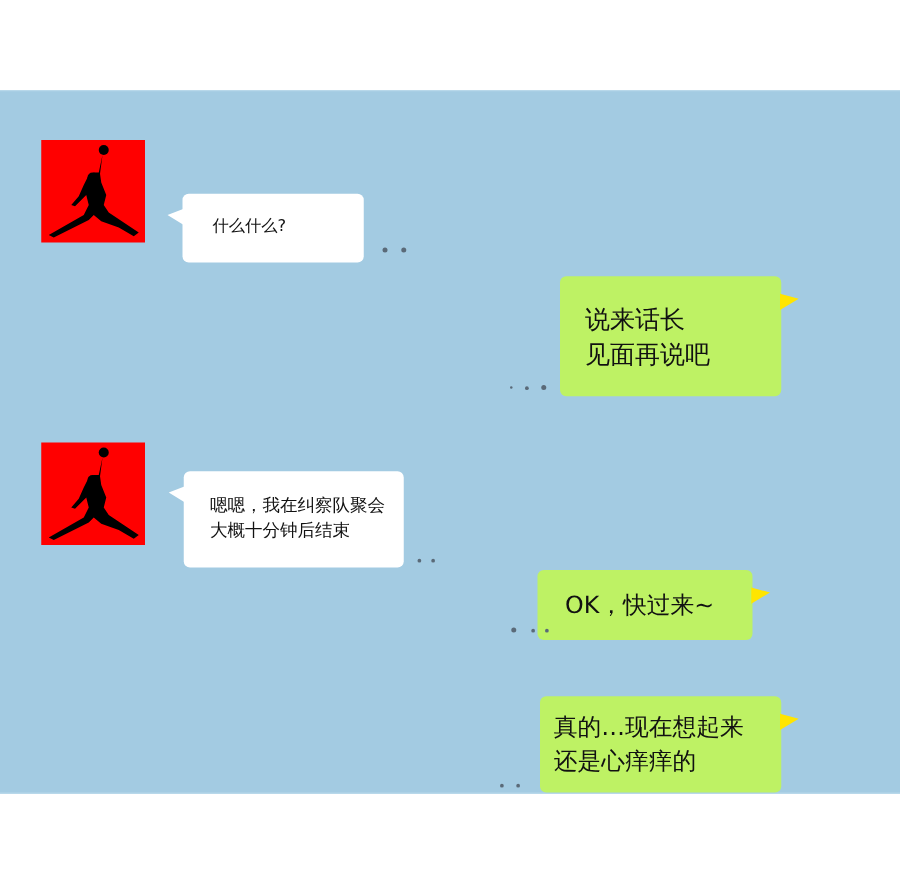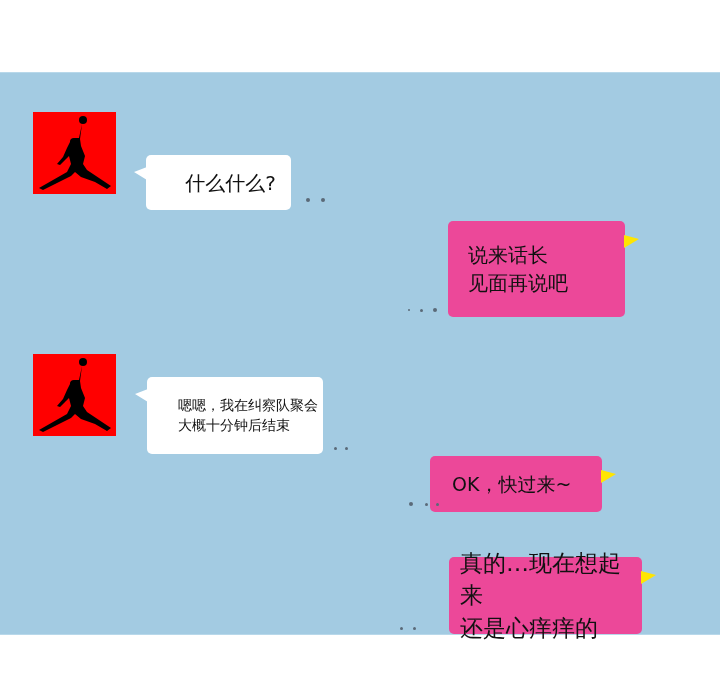--- a/index.html
+++ b/index.html
@@ -11,21 +11,21 @@
   }
   .avatar {
     position: absolute; width: 83px; height: 82px; background: #ff0000;
   }
   .avatar svg { width: 100%; height: 100%; display: block; }
   .bubble {
     position: absolute; border-radius: 5px; color: #111;
     display: flex; align-items: center;
   }
   .bubble.white { background: #ffffff; }
-  .bubble.yellow { background: #ec4899; }
+  .bubble.yellow { background: #bef264; }
   .bubble .text { white-space: pre-line; line-height: 1.4; }
   .tail-left {
     position: absolute; left: -12px; top: 12px; width: 0; height: 0;
     border-top: 5px solid transparent; border-bottom: 8px solid transparent;
     border-right: 13px solid #ffffff;
   }
   .tail-right {
     position: absolute; right: -14px; top: 14px; width: 0; height: 0;
     border-top: 4px solid transparent; border-bottom: 9px solid transparent;
     border-left: 15px solid #ffe500;
@@ -38,21 +38,21 @@
 
 <div class="panel"></div>
 
 <div class="avatar" style="left:33px;top:112px;">
   <svg viewBox="0 0 83 82">
     <circle cx="50" cy="8" r="4" fill="#000"></circle>
     <path d="M49 12 L46 26 L42 26 L38 28 L34 36 L30 45 L24 52 L27 53 L33 47 L36 44 L38 52 L34 60 L20 68 L6 76 L10 78 L24 71 L38 64 L42 60 L48 65 L62 70 L74 77 L78 74 L66 66 L54 58 L50 52 L52 44 L48 34 L47 27 Z" fill="#000"></path>
     <circle cx="41" cy="30" r="4" fill="#000"></circle>
   </svg>
 </div>
-<div class="bubble white" style="left:146px;top:155px;width:145px;height:55px;padding-left:24px;font-size:20px;justify-content:center;">
+<div class="bubble white" style="left:146px;top:155px;width:145px;height:55px;padding-left:24px;font-size:13px;">
   <div class="tail-left"></div>
   <span class="text">什么什么?</span>
 </div>
 <div class="dots" style="left:306px;top:198px;width:24px;">
   <span class="dot" style="left:0;top:0;width:4px;height:4px;"></span>
   <span class="dot" style="left:15px;top:0;width:4px;height:4px;"></span>
 </div>
 
 <div class="bubble yellow" style="left:448px;top:221px;width:177px;height:96px;padding-left:20px;font-size:20px;">
   <div class="tail-right"></div>
@@ -65,41 +65,41 @@
   <span class="dot" style="left:25px;top:0;width:4px;height:4px;"></span>
 </div>
 
 <div class="avatar" style="left:33px;top:354px;">
   <svg viewBox="0 0 83 82">
     <circle cx="50" cy="8" r="4" fill="#000"></circle>
     <path d="M49 12 L46 26 L42 26 L38 28 L34 36 L30 45 L24 52 L27 53 L33 47 L36 44 L38 52 L34 60 L20 68 L6 76 L10 78 L24 71 L38 64 L42 60 L48 65 L62 70 L74 77 L78 74 L66 66 L54 58 L50 52 L52 44 L48 34 L47 27 Z" fill="#000"></path>
     <circle cx="41" cy="30" r="4" fill="#000"></circle>
   </svg>
 </div>
-<div class="bubble white" style="left:147px;top:377px;width:176px;height:77px;padding-left:31px;font-size:14px;">
+<div class="bubble white" style="left:147px;top:377px;width:176px;height:77px;padding-left:21px;font-size:14px;">
   <div class="tail-left"></div>
   <span class="text">嗯嗯，我在纠察队聚会
 大概十分钟后结束</span>
 </div>
 <div class="dots" style="left:334px;top:447px;width:16px;">
   <span class="dot" style="left:0;top:0;width:3px;height:3px;"></span>
   <span class="dot" style="left:11px;top:0;width:3px;height:3px;"></span>
 </div>
 
 <div class="bubble yellow" style="left:430px;top:456px;width:172px;height:56px;padding-left:22px;font-size:19px;">
   <div class="tail-right"></div>
   <span class="text">OK，快过来~</span>
 </div>
 <div class="dots" style="left:409px;top:502px;width:34px;">
   <span class="dot" style="left:0;top:0;width:4px;height:4px;"></span>
   <span class="dot" style="left:16px;top:1px;width:3px;height:3px;"></span>
   <span class="dot" style="left:27px;top:1px;width:3px;height:3px;"></span>
 </div>
 
-<div class="bubble yellow" style="left:432px;top:557px;width:193px;height:77px;padding-left:11px;font-size:23px;margin-left:17px;">
+<div class="bubble yellow" style="left:432px;top:557px;width:193px;height:77px;padding-left:11px;font-size:19px;">
   <div class="tail-right"></div>
   <span class="text">真的…现在想起来
 还是心痒痒的</span>
 </div>
 <div class="dots" style="left:400px;top:627px;width:20px;">
   <span class="dot" style="left:0;top:0;width:3px;height:3px;"></span>
   <span class="dot" style="left:13px;top:0;width:3px;height:3px;"></span>
 </div>
 
 </body></html>

